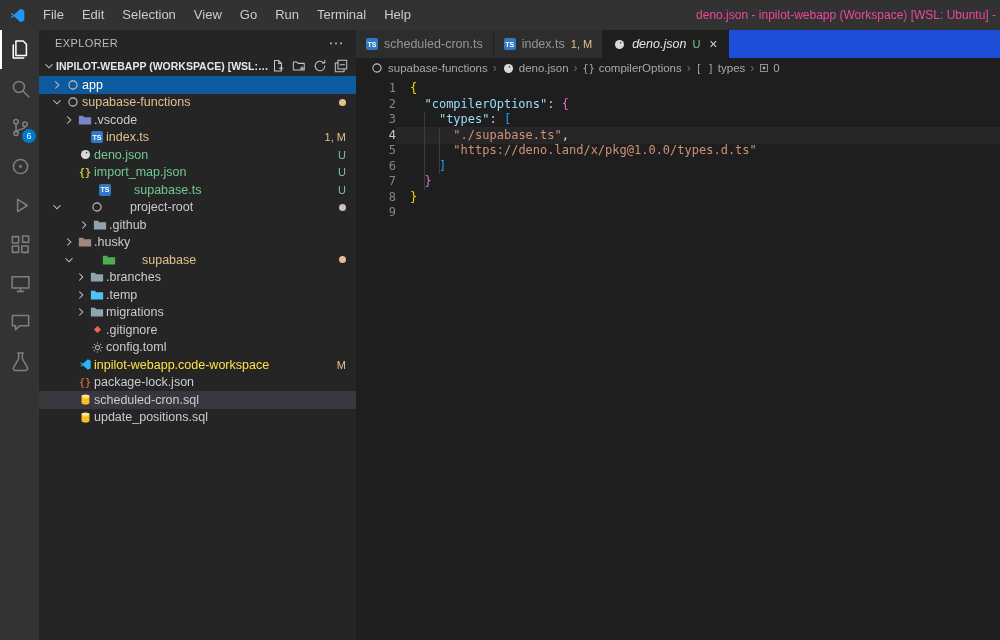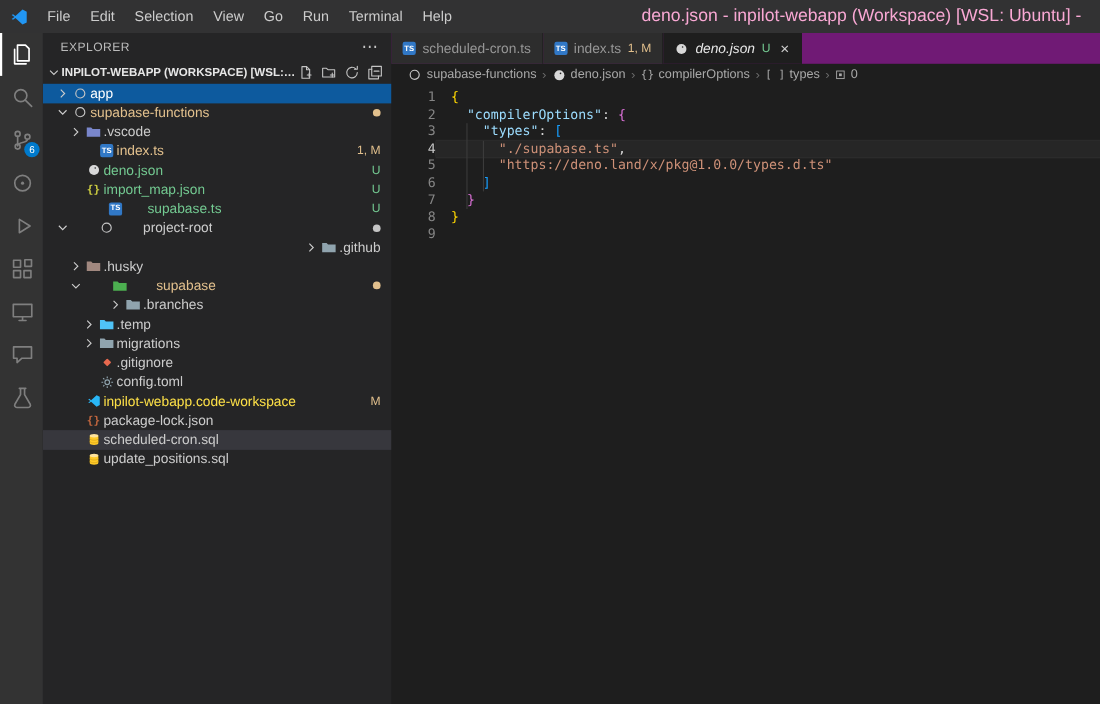--- a/index.html
+++ b/index.html
@@ -3,21 +3,21 @@
 <meta charset="utf-8">
 <style>
   *{margin:0;padding:0;box-sizing:border-box;}
   html,body{width:1000px;height:640px;overflow:hidden;background:#1e1e1e;
     font-family:"Liberation Sans",sans-serif;-webkit-font-smoothing:antialiased;}
   
   .titlebar{height:30px;background:#323233;display:flex;align-items:center;position:relative;color:#cccccc;}
   .vslogo{width:34px;display:flex;align-items:center;justify-content:center;}
   .menubar{display:flex;height:100%;}
   .menu-item{padding:0 9px;line-height:30px;font-size:13px;color:#cccccc;cursor:default;}
-  .window-title{position:absolute;right:17px;top:0;line-height:30px;font-size:16px;color:#f9a8d4;white-space:nowrap;}
+  .window-title{position:absolute;right:4px;top:0;line-height:30px;font-size:12px;color:#ec4899;white-space:nowrap;}
   
   .workbench{display:flex;height:610px;}
   .activitybar{width:39px;background:#333333;display:flex;flex-direction:column;flex-shrink:0;}
   .activity-item{height:39px;display:flex;align-items:center;justify-content:center;position:relative;
     color:#7f7f7f;border-left:2px solid transparent;cursor:pointer;}
   .activity-item.active{color:#ffffff;border-left-color:#ffffff;}
   .ab-badge{position:absolute;right:3px;bottom:4px;background:var(--accent);color:#fff;border-radius:50%;
     width:14px;height:14px;font-size:9px;display:flex;align-items:center;justify-content:center;}
   
   .sidebar{width:317px;background:#252526;color:#cccccc;display:flex;flex-direction:column;flex-shrink:0;}
@@ -37,21 +37,21 @@
   .chev-slot{width:15px;display:flex;align-items:center;justify-content:center;flex-shrink:0;color:#cccccc;}
   .file-icon{width:18px;display:flex;align-items:center;justify-content:center;flex-shrink:0;}
   .tree-label{white-space:nowrap;overflow:hidden;text-overflow:ellipsis;color:#cccccc;}
   .git-badge{margin-left:auto;font-size:11px;}
   .git-dot{margin-left:auto;width:7px;height:7px;border-radius:50%;}
   .ts-ic{display:inline-flex;align-items:center;justify-content:center;width:12px;height:12px;
     background:#3178c6;color:#fff;font-size:7px;font-weight:bold;border-radius:2px;}
   .br-ic{font-weight:bold;font-size:10px;font-family:"DejaVu Sans Mono",monospace;}
   
   .editor{flex:1;display:flex;flex-direction:column;background:#1e1e1e;min-width:0;}
-  .tabbar{height:28px;background:#701a75;display:flex;flex-shrink:0;}
+  .tabbar{height:28px;background:#1d4ed8;display:flex;flex-shrink:0;}
   .tab{display:flex;align-items:center;gap:6px;padding:0 10px;font-size:12.5px;color:#969696;
     background:#2d2d2d;border-right:1px solid #1f1f1f;cursor:pointer;}
   .tab.active{background:#1e1e1e;color:#e7e7e7;}
   .tab-label.italic{font-style:italic;}
   .tab-badge{font-size:11px;}
   .tab-close{color:#cccccc;font-size:14px;margin-left:3px;cursor:pointer;line-height:14px;}
   .breadcrumbs{height:20px;display:flex;align-items:center;gap:5px;padding-left:14px;
     font-size:11.5px;color:#a9a9a9;flex-shrink:0;}
   .crumb{display:flex;align-items:center;gap:4px;cursor:pointer;}
   .crumb-sep{color:#6a6a6a;font-size:12px;}
@@ -292,21 +292,21 @@
             </svg>
           </span>
           <span class="file-icon">
             <svg viewBox="0 0 16 16" width="14" height="14">
               <circle cx="8" cy="8" r="4.7" fill="none" stroke="#c5c5c5" stroke-width="1.2"></circle>
             </svg>
           </span>
           <span class="tree-label">project-root</span>
           <span class="git-dot" style="background: rgb(197, 197, 197);"></span>
         </div>
-        <div class="tree-row" style="padding-left: 16px; justify-content: flex-end;">
+        <div class="tree-row" style="padding-left: 37px;">
           <span class="chev-slot">
             <svg viewBox="0 0 16 16" width="14" height="14" fill="none" stroke="currentColor" stroke-width="1.2">
               <path d="M6 4l4 4-4 4"></path>
             </svg>
           </span>
           <span class="file-icon">
             <svg viewBox="0 0 16 16" width="14" height="14">
               <path d="M1 3.2h4.6l1.5 1.6H15v8.2H1z" fill="#90a4ae"></path>
             </svg>
           </span>
@@ -332,21 +332,21 @@
             </svg>
           </span>
           <span class="file-icon">
             <svg viewBox="0 0 16 16" width="14" height="14">
               <path d="M1 3.2h4.6l1.5 1.6H15v8.2H1z" fill="#4caf50"></path>
             </svg>
           </span>
           <span class="tree-label" style="color: rgb(226, 192, 141);">supabase</span>
           <span class="git-dot" style="background: rgb(226, 192, 141);"></span>
         </div>
-        <div class="tree-row" style="padding-left: 34px; margin-left: 24px;">
+        <div class="tree-row" style="padding-left: 34px;">
           <span class="chev-slot">
             <svg viewBox="0 0 16 16" width="14" height="14" fill="none" stroke="currentColor" stroke-width="1.2">
               <path d="M6 4l4 4-4 4"></path>
             </svg>
           </span>
           <span class="file-icon">
             <svg viewBox="0 0 16 16" width="14" height="14">
               <path d="M1 3.2h4.6l1.5 1.6H15v8.2H1z" fill="#90a4ae"></path>
             </svg>
           </span>

